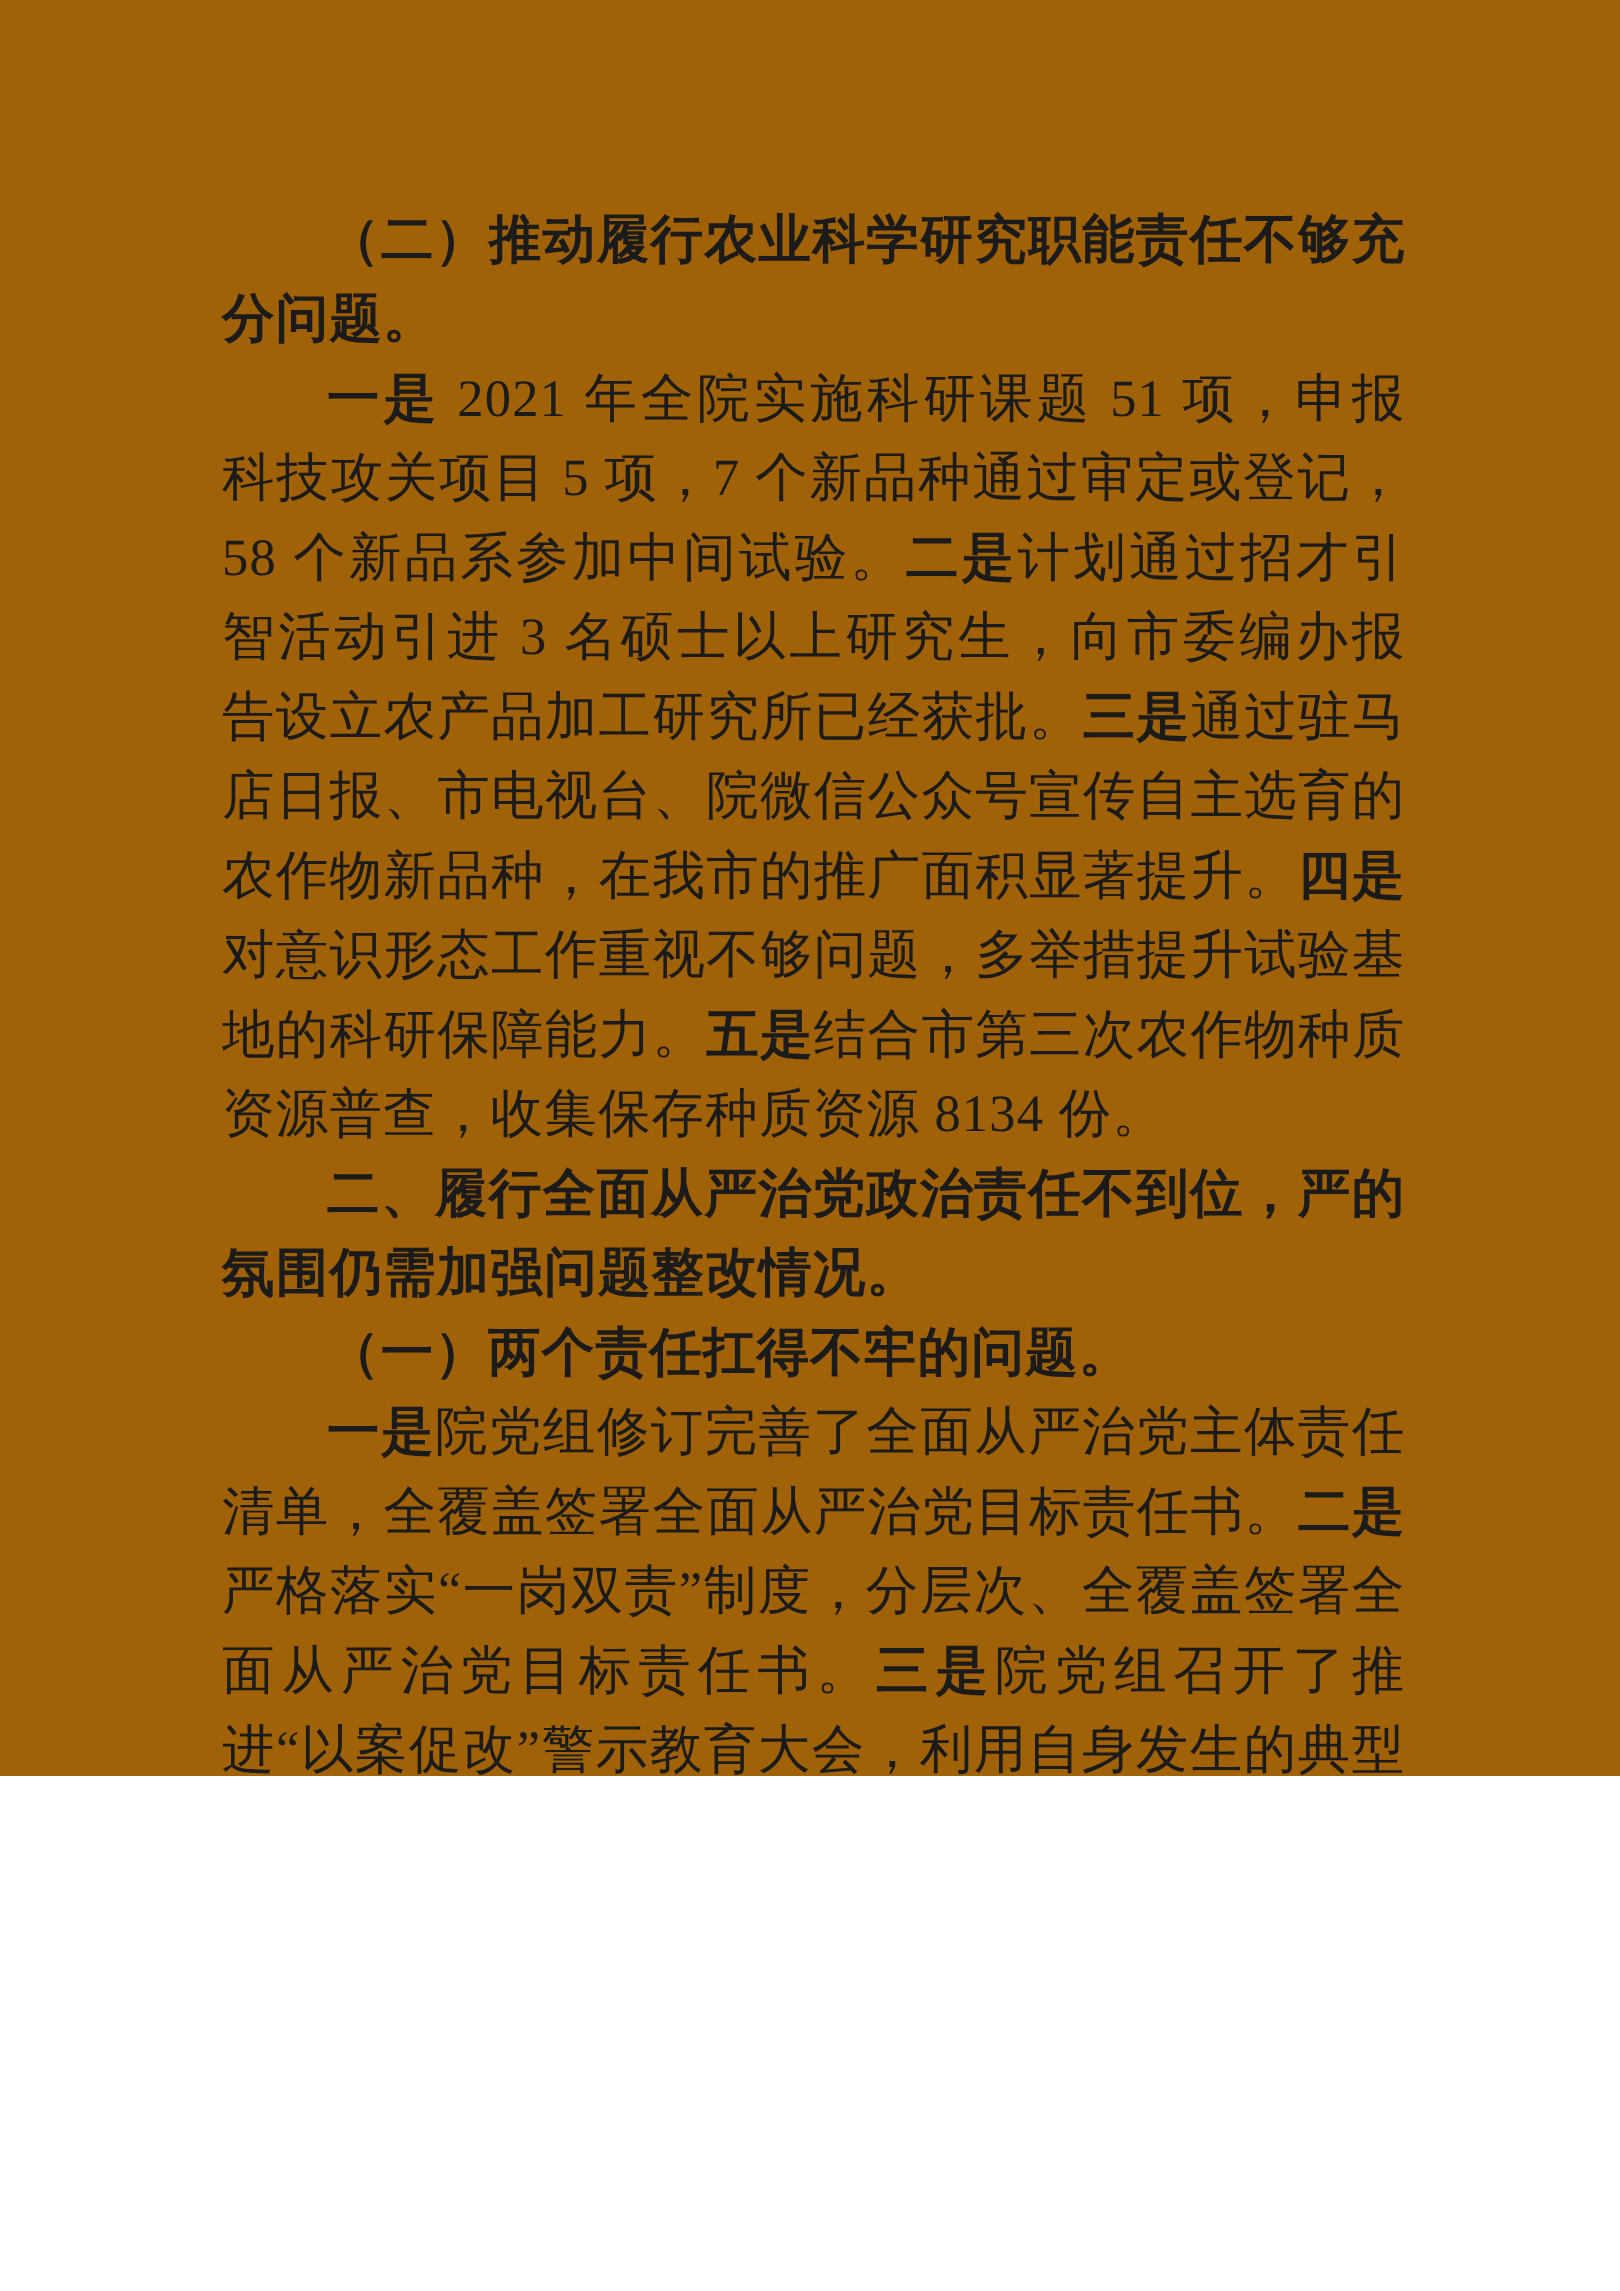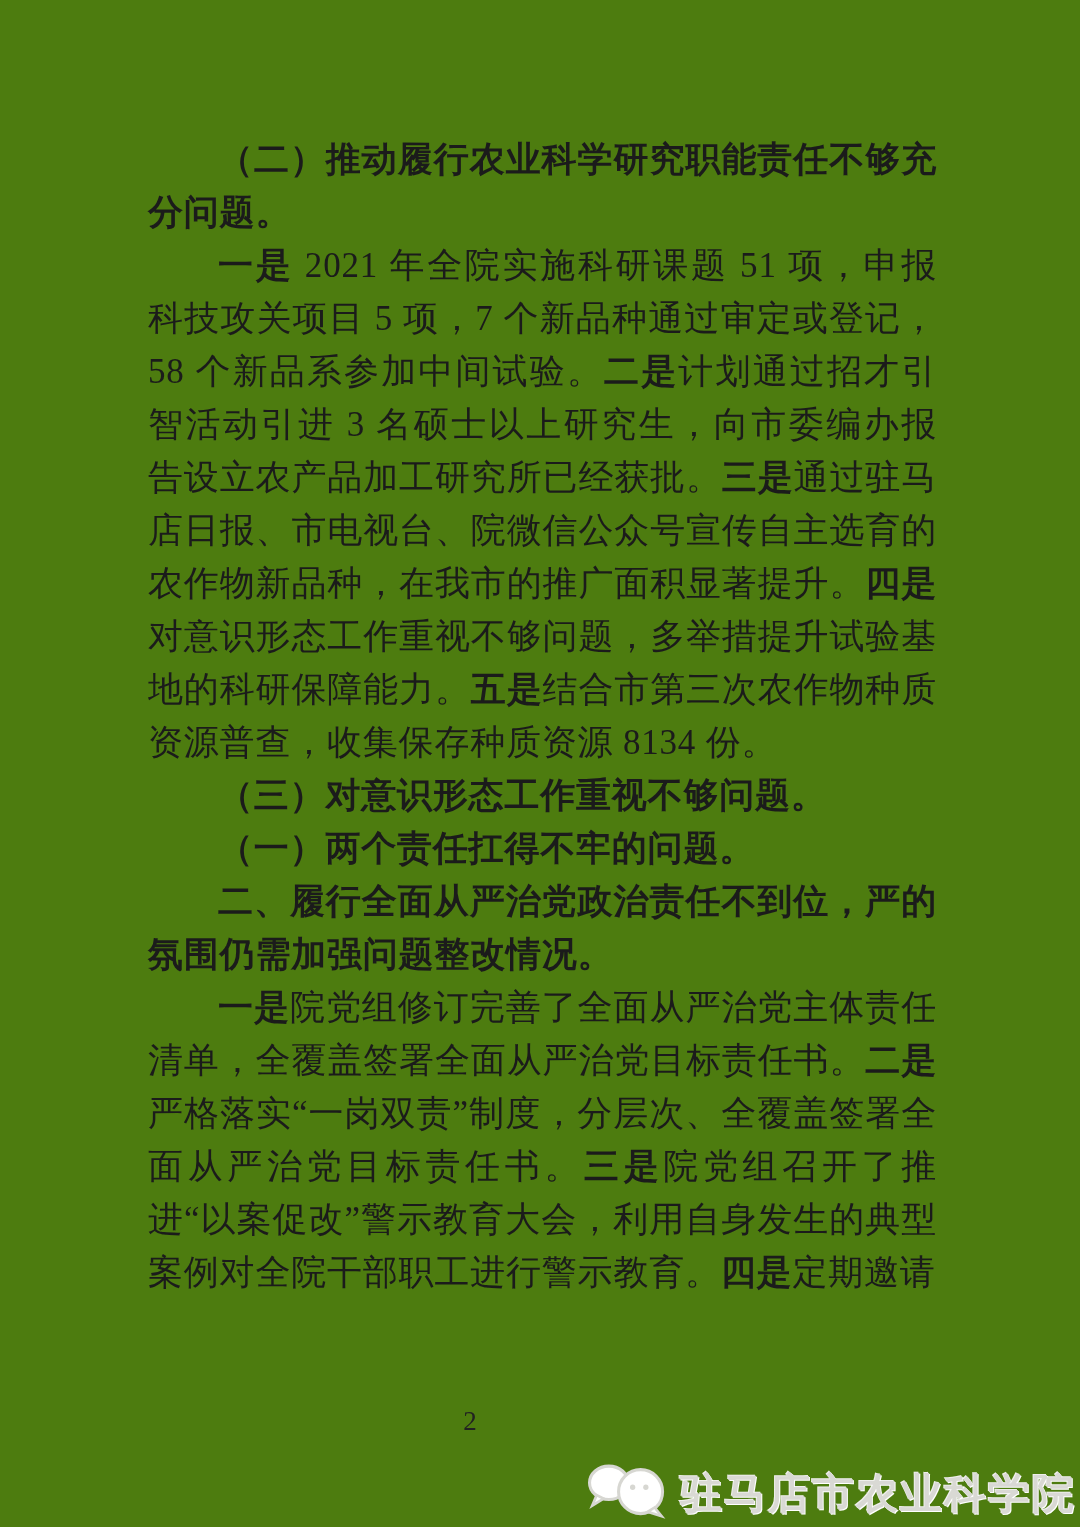--- a/index.html
+++ b/index.html
@@ -1,20 +1,20 @@
 <!DOCTYPE html>
 <html><head>
 <meta charset="utf-8">
 <style>
   html, body { margin: 0; padding: 0; background: #ffffff; }
   .page {
     position: relative;
     width: 1080px;
-    height: 1527px;
-    background: #4d7c0f;
+    height: 1184px;
+    background: #a16207;
     overflow: hidden;
     font-family: "Liberation Serif", "DejaVu Serif", serif;
     color: #1b1b1b;
   }
   .doc-body {
     position: absolute;
     left: 148px;
     top: 133px;
     width: 789px;
     font-size: 35px;
@@ -55,23 +55,22 @@
   .watermark svg { display: block; }
 </style>
 </head>
 <body>
 
 <div class="page">
 
   <div class="doc-body">
       <p class="heading"><b>（二）推动履行农业科学研究职能责任不够充分问题。</b></p>
       <p class="body"><b>一是</b><span> 2021 年全院实施科研课题 51 项，申报科技攻关项目 5 项，7 个新品种通过审定或登记，58 个新品系参加中间试验。</span><b>二是</b><span>计划通过招才引智活动引进 3 名硕士以上研究生，向市委编办报告设立农产品加工研究所已经获批。</span><b>三是</b><span>通过驻马店日报、市电视台、院微信公众号宣传自主选育的农作物新品种，在我市的推广面积显著提升。</span><b>四是</b><span>对意识形态工作重视不够问题，多举措提升试验基地的科研保障能力。</span><b>五是</b><span>结合市第三次农作物种质资源普查，收集保存种质资源 8134 份。</span></p>
-      <p class="heading"><b>（三）对意识形态工作重视不够问题。</b></p>
+      <p class="heading"><b>二、履行全面从严治党政治责任不到位，严的氛围仍需加强问题整改情况。</b></p>
       <p class="heading"><b>（一）两个责任扛得不牢的问题。</b></p>
-      <p class="heading"><b>二、履行全面从严治党政治责任不到位，严的氛围仍需加强问题整改情况。</b></p>
       <p class="body"><b>一是</b><span>院党组修订完善了全面从严治党主体责任清单，全覆盖签署全面从严治党目标责任书。</span><b>二是</b><span>严格落实“一岗双责”制度，分层次、全覆盖签署全面从严治党目标责任书。</span><b>三是</b><span>院党组召开了推进“以案促改”警示教育大会，利用自身发生的典型案例对全院干部职工进行警示教育。</span><b>四是</b><span>定期邀请</span></p>
     </div>
 
   <div class="page-number">2</div>
 
   <div class="watermark">
     <span>
       <svg width="88" height="66" viewBox="0 0 100 74" fill="none" xmlns="http://www.w3.org/2000/svg">
 
         <ellipse cx="26" cy="30" rx="22" ry="19" stroke="#d7d7d2" stroke-width="3.5" fill="#ffffff"></ellipse>

